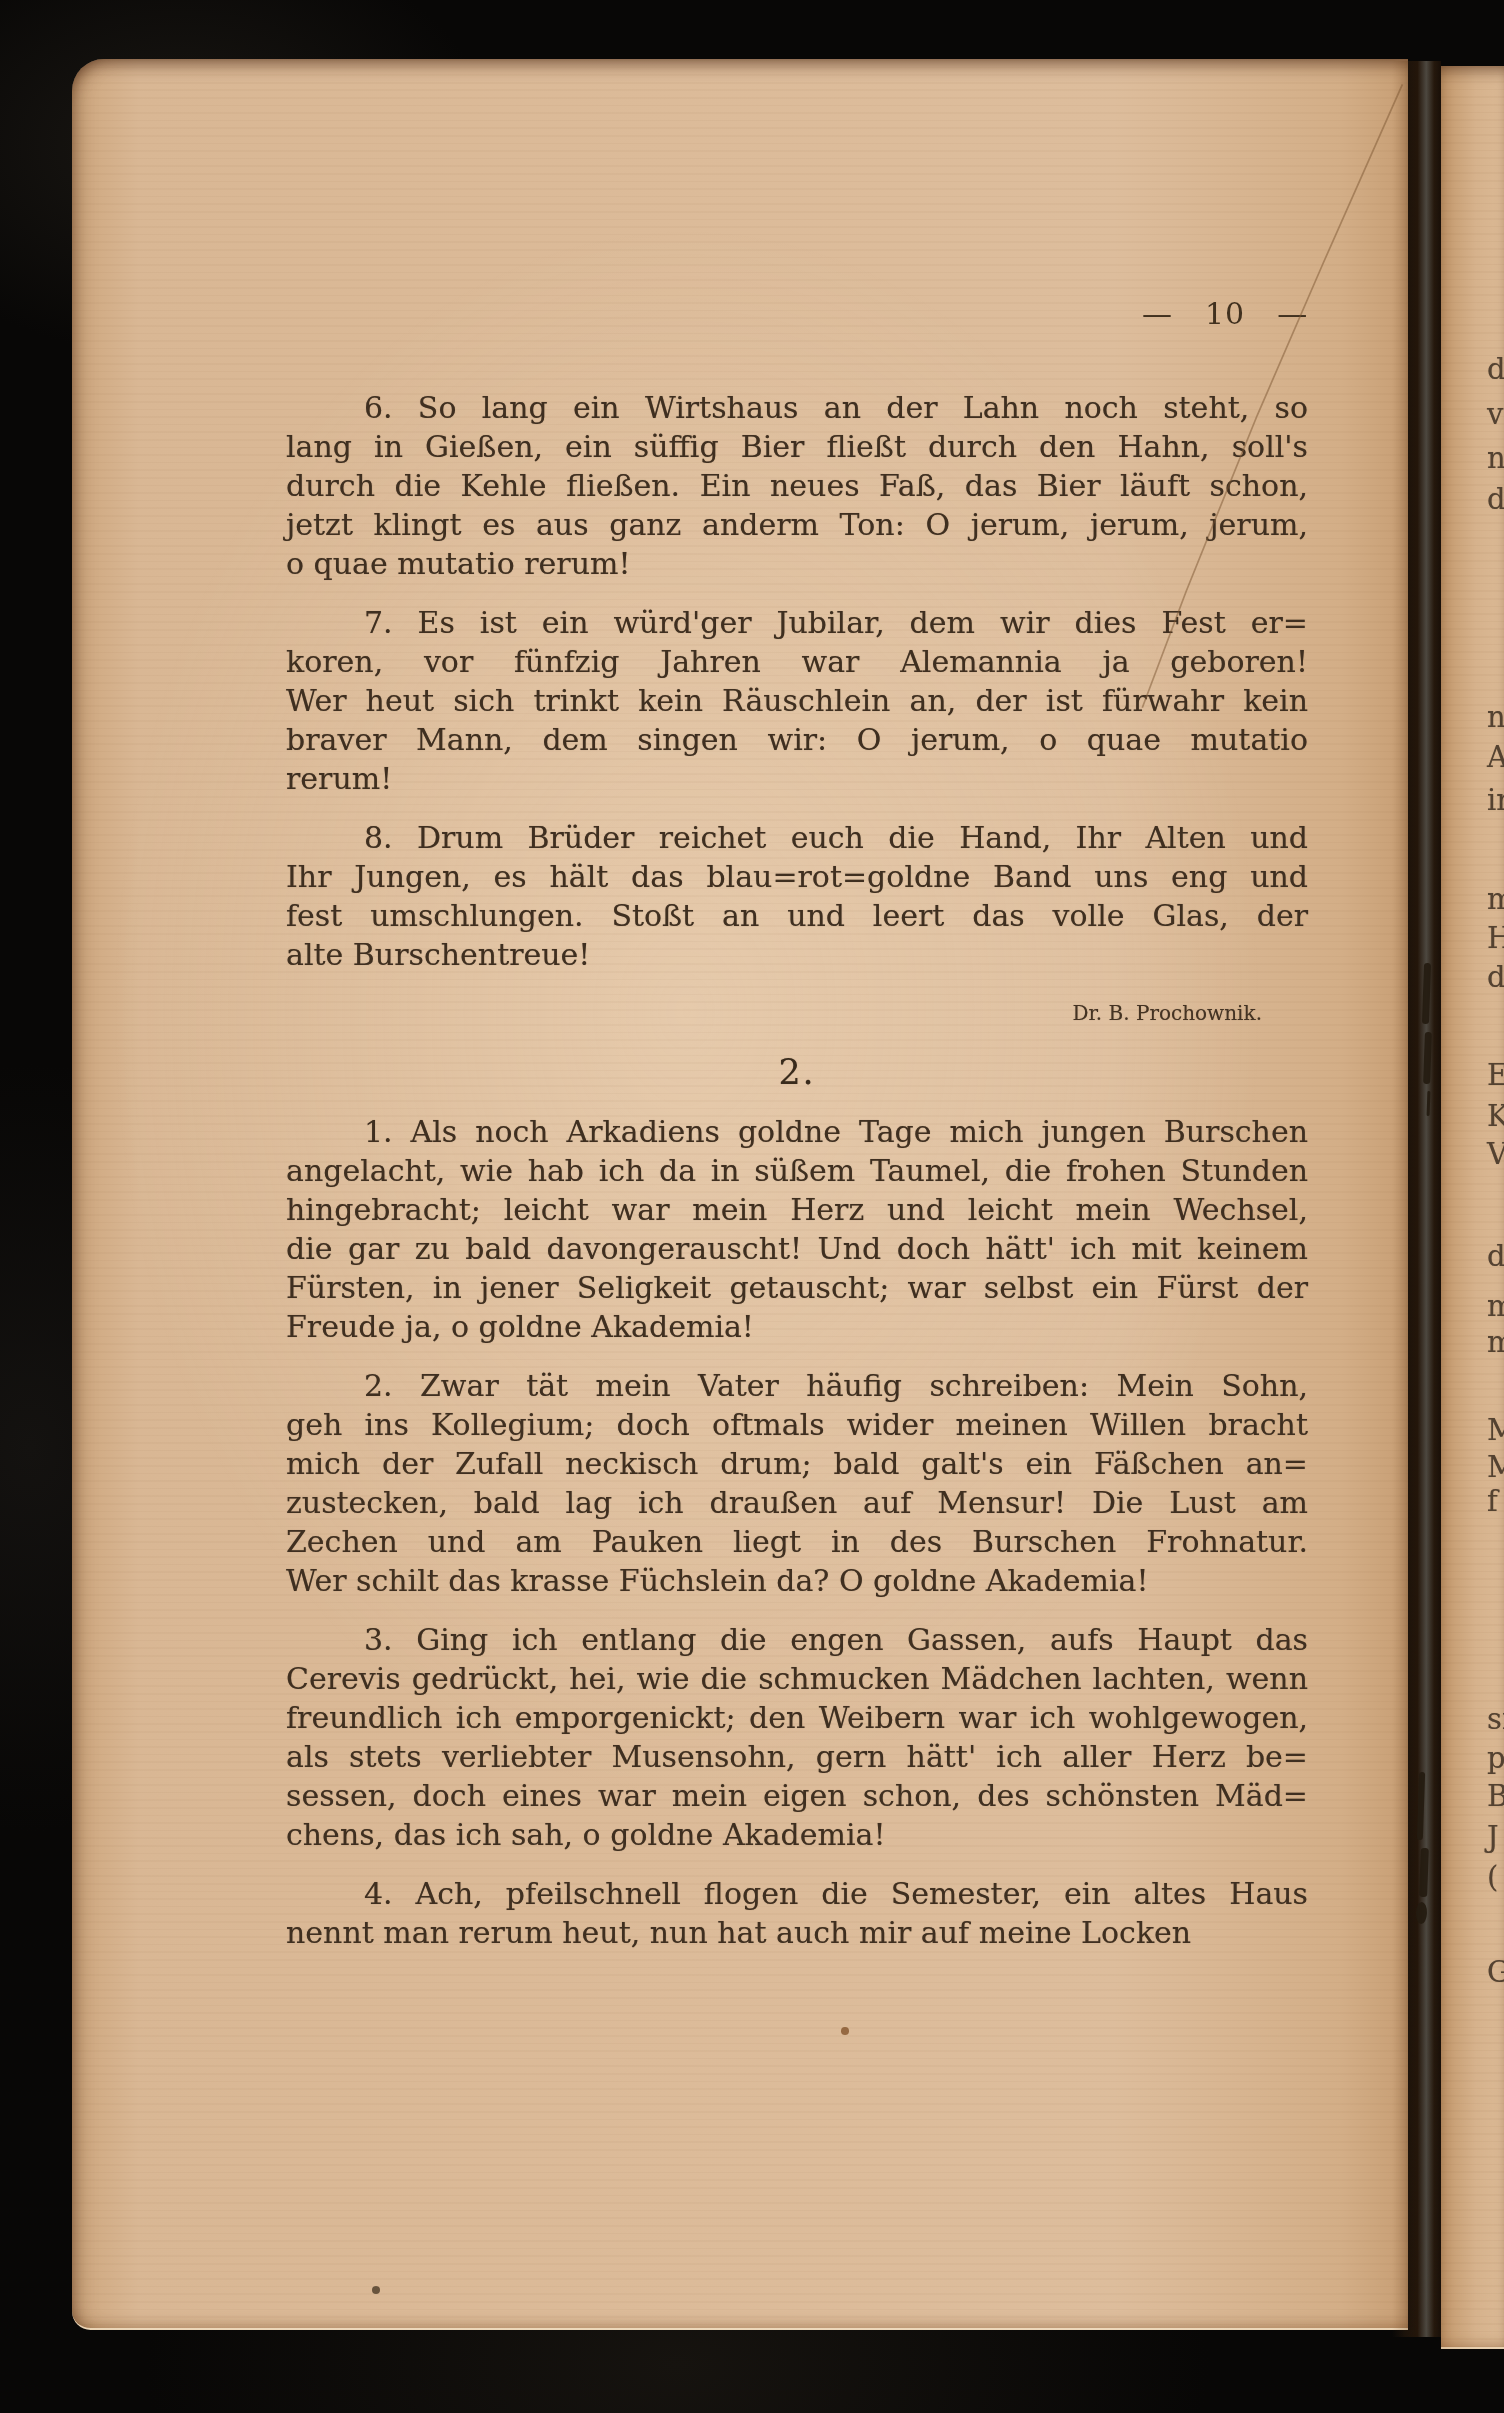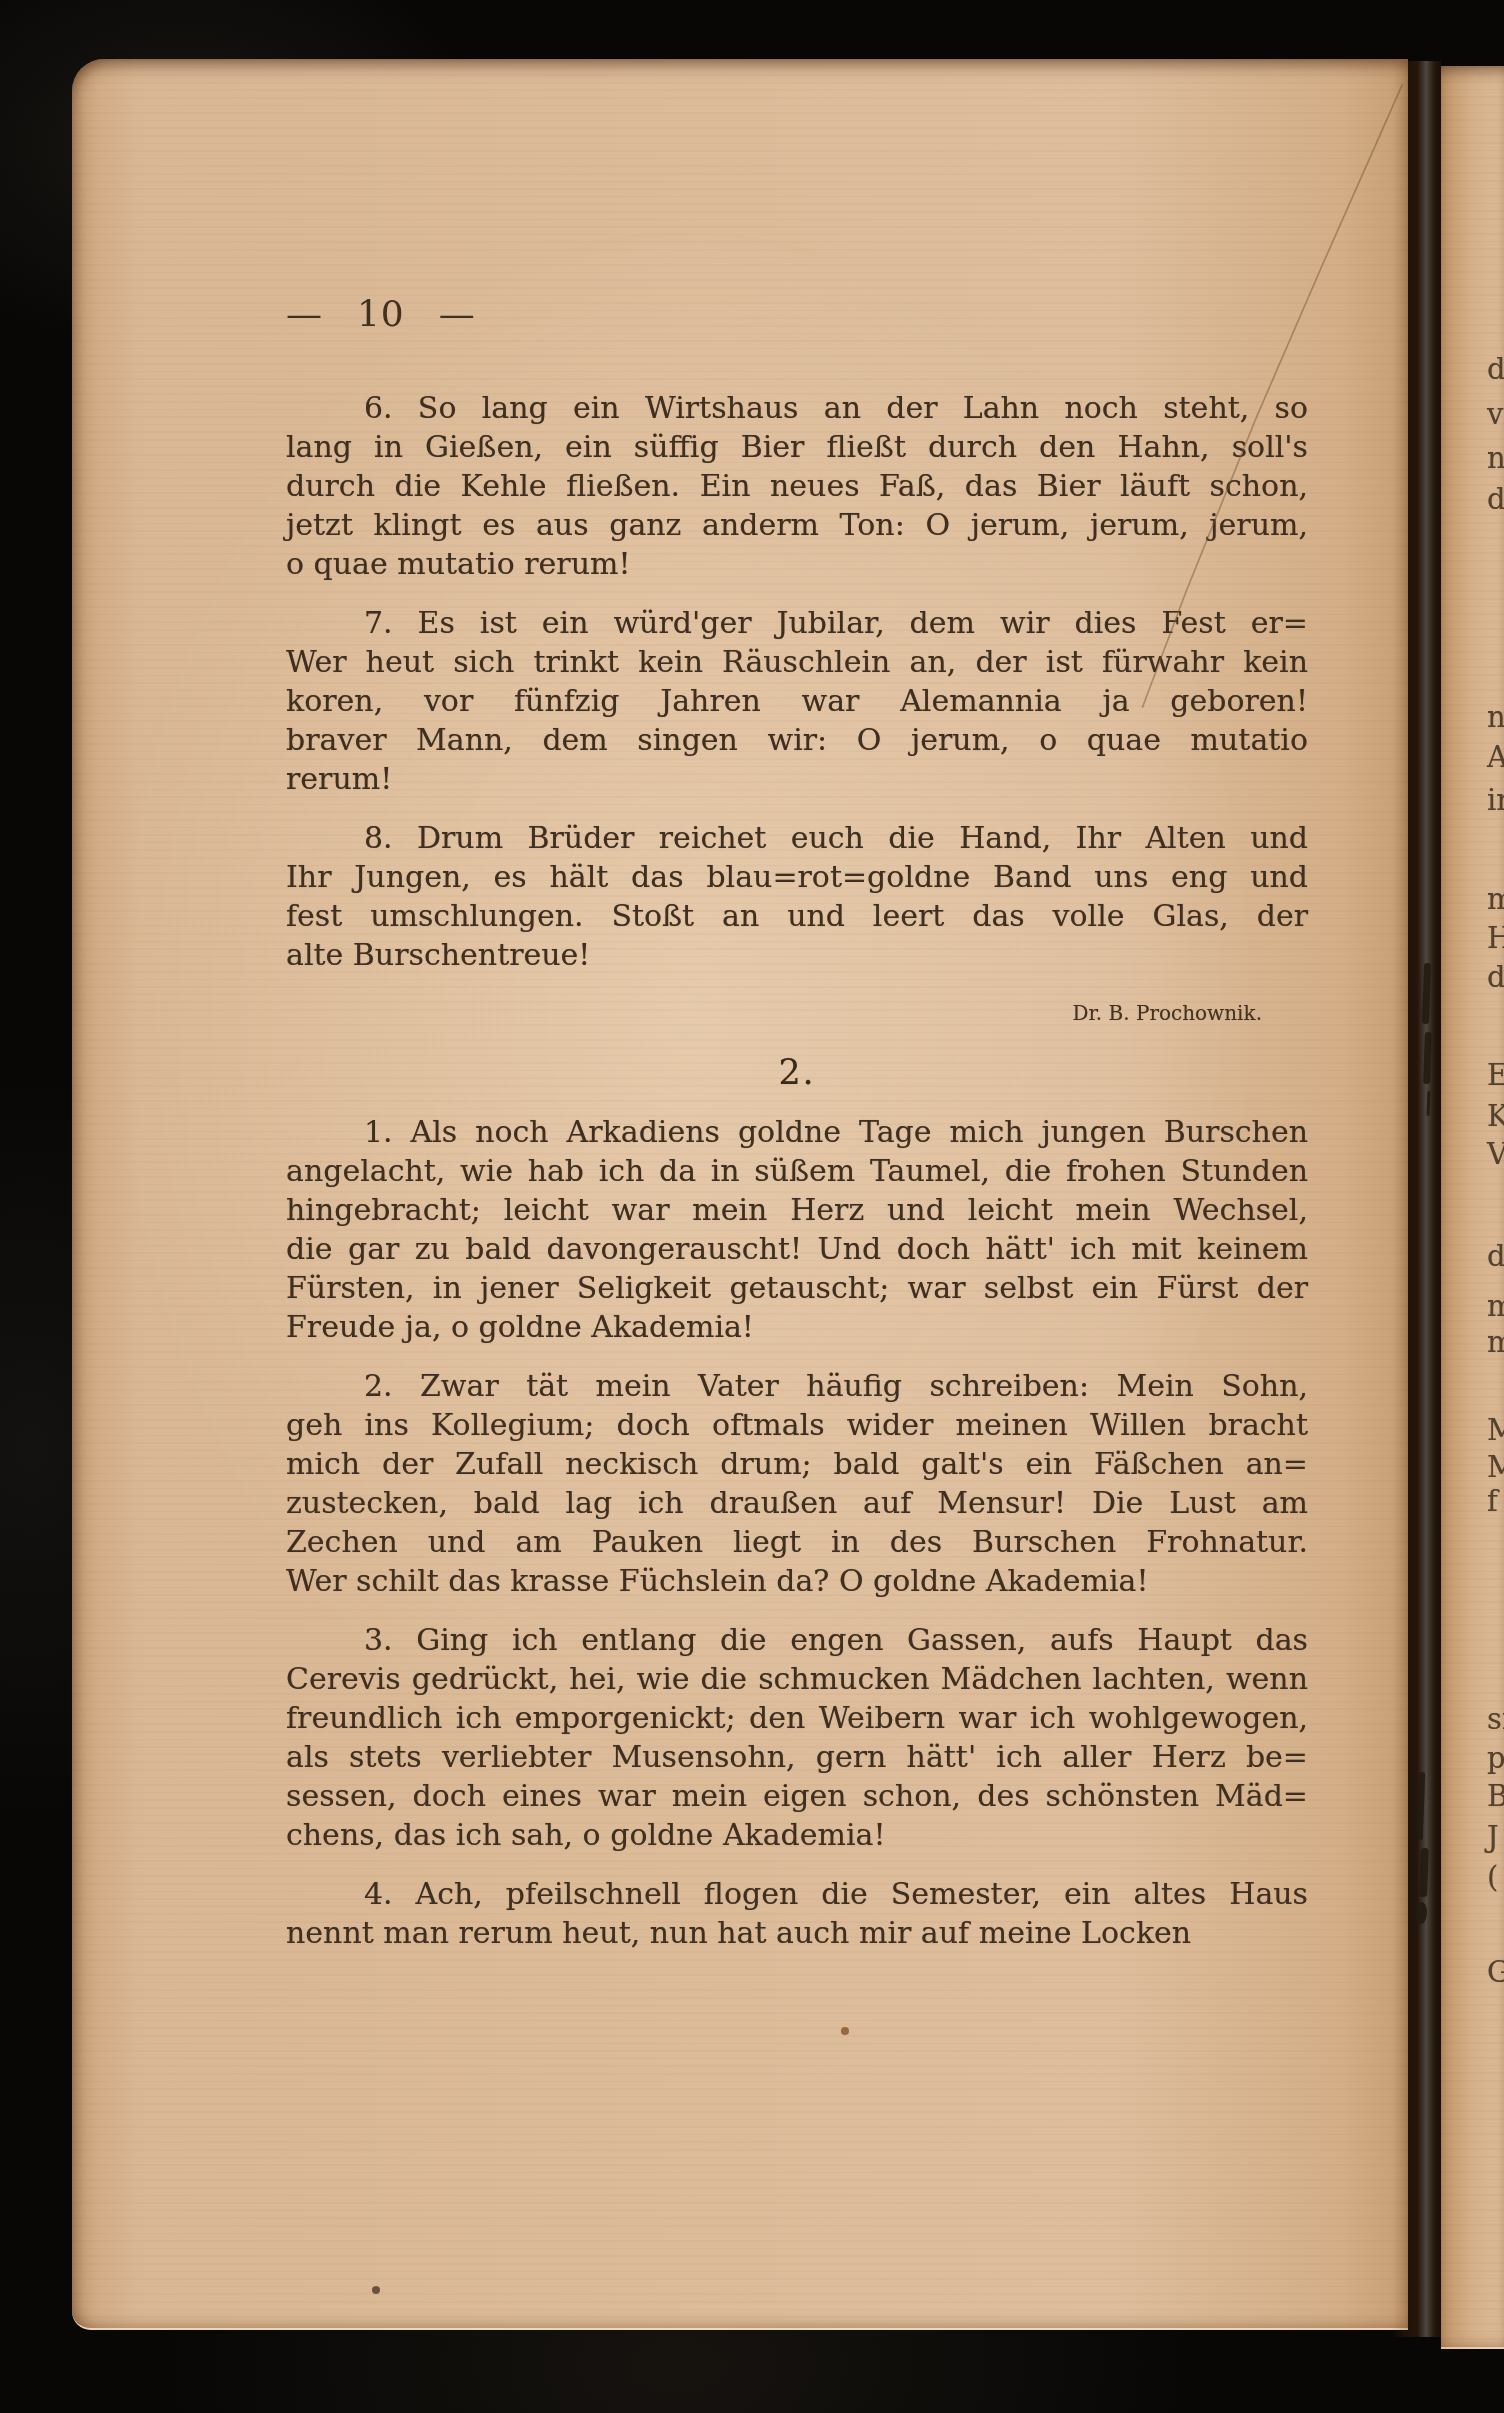--- a/index.html
+++ b/index.html
@@ -57,21 +57,21 @@
     border-bottom:2.5px solid rgba(243,226,198,0.6);
   }
   .sliver::after{
     content:"";position:absolute;inset:0;
     background:repeating-linear-gradient(180deg,
       rgba(120,80,42,0.05) 0 1.7px, rgba(0,0,0,0) 1.7px 7.6px);
   }
   
   .pagenum{
     position:absolute;left:286px;top:294px;width:1022px;
-    text-align:left;font-size:36px;line-height:39px;
+    text-align:right;font-size:30px;line-height:39px;
     color:#41311f;word-spacing:22px;letter-spacing:0.8px;
   }
   .textblock{
     position:absolute;left:286px;top:380px;width:1022px;
     font-size:30px;line-height:39px;color:#3f2f20;
     text-shadow:0 0 0.8px rgba(63,47,32,0.45);
   }
   .verse{margin:8px 0 20px 0;}
   .tline{text-align:justify;text-align-last:justify;text-justify:inter-word;}
   .tline.lastline{text-align-last:left;}
@@ -111,22 +111,22 @@
     <div>
         <div class="verse">
           <div class="tline findent">6. So lang ein Wirtshaus an der Lahn noch steht, so</div>
           <div class="tline">lang in Gießen, ein süffig Bier fließt durch den Hahn, soll's</div>
           <div class="tline">durch die Kehle fließen. Ein neues Faß, das Bier läuft schon,</div>
           <div class="tline">jetzt klingt es aus ganz anderm Ton: O jerum, jerum, jerum,</div>
           <div class="tline lastline">o quae mutatio rerum!</div>
         </div>
         <div class="verse">
           <div class="tline findent">7. Es ist ein würd'ger Jubilar, dem wir dies Fest er=</div>
+          <div class="tline">koren, vor fünfzig Jahren war Alemannia ja geboren!</div>
           <div class="tline">Wer heut sich trinkt kein Räuschlein an, der ist fürwahr kein</div>
-          <div class="tline">koren, vor fünfzig Jahren war Alemannia ja geboren!</div>
           <div class="tline">braver Mann, dem singen wir: O jerum, o quae mutatio</div>
           <div class="tline lastline">rerum!</div>
         </div>
         <div class="verse">
           <div class="tline findent">8. Drum Brüder reichet euch die Hand, Ihr Alten und</div>
           <div class="tline">Ihr Jungen, es hält das blau=rot=goldne Band uns eng und</div>
           <div class="tline">fest umschlungen. Stoßt an und leert das volle Glas, der</div>
           <div class="tline lastline">alte Burschentreue!</div>
         </div>
       </div>

